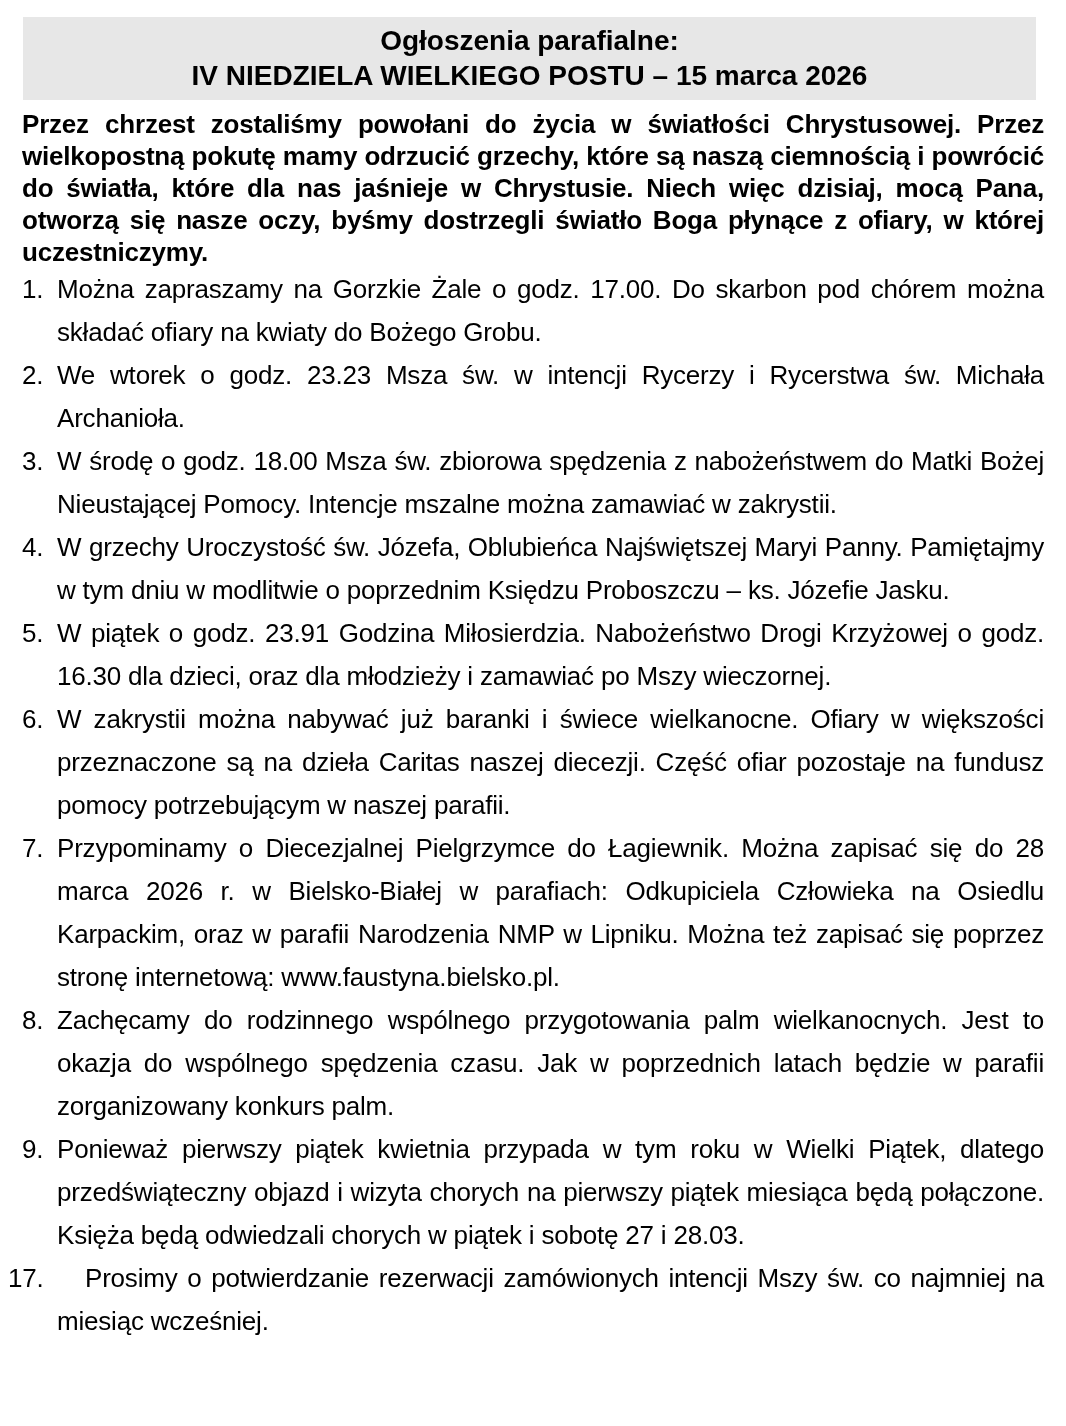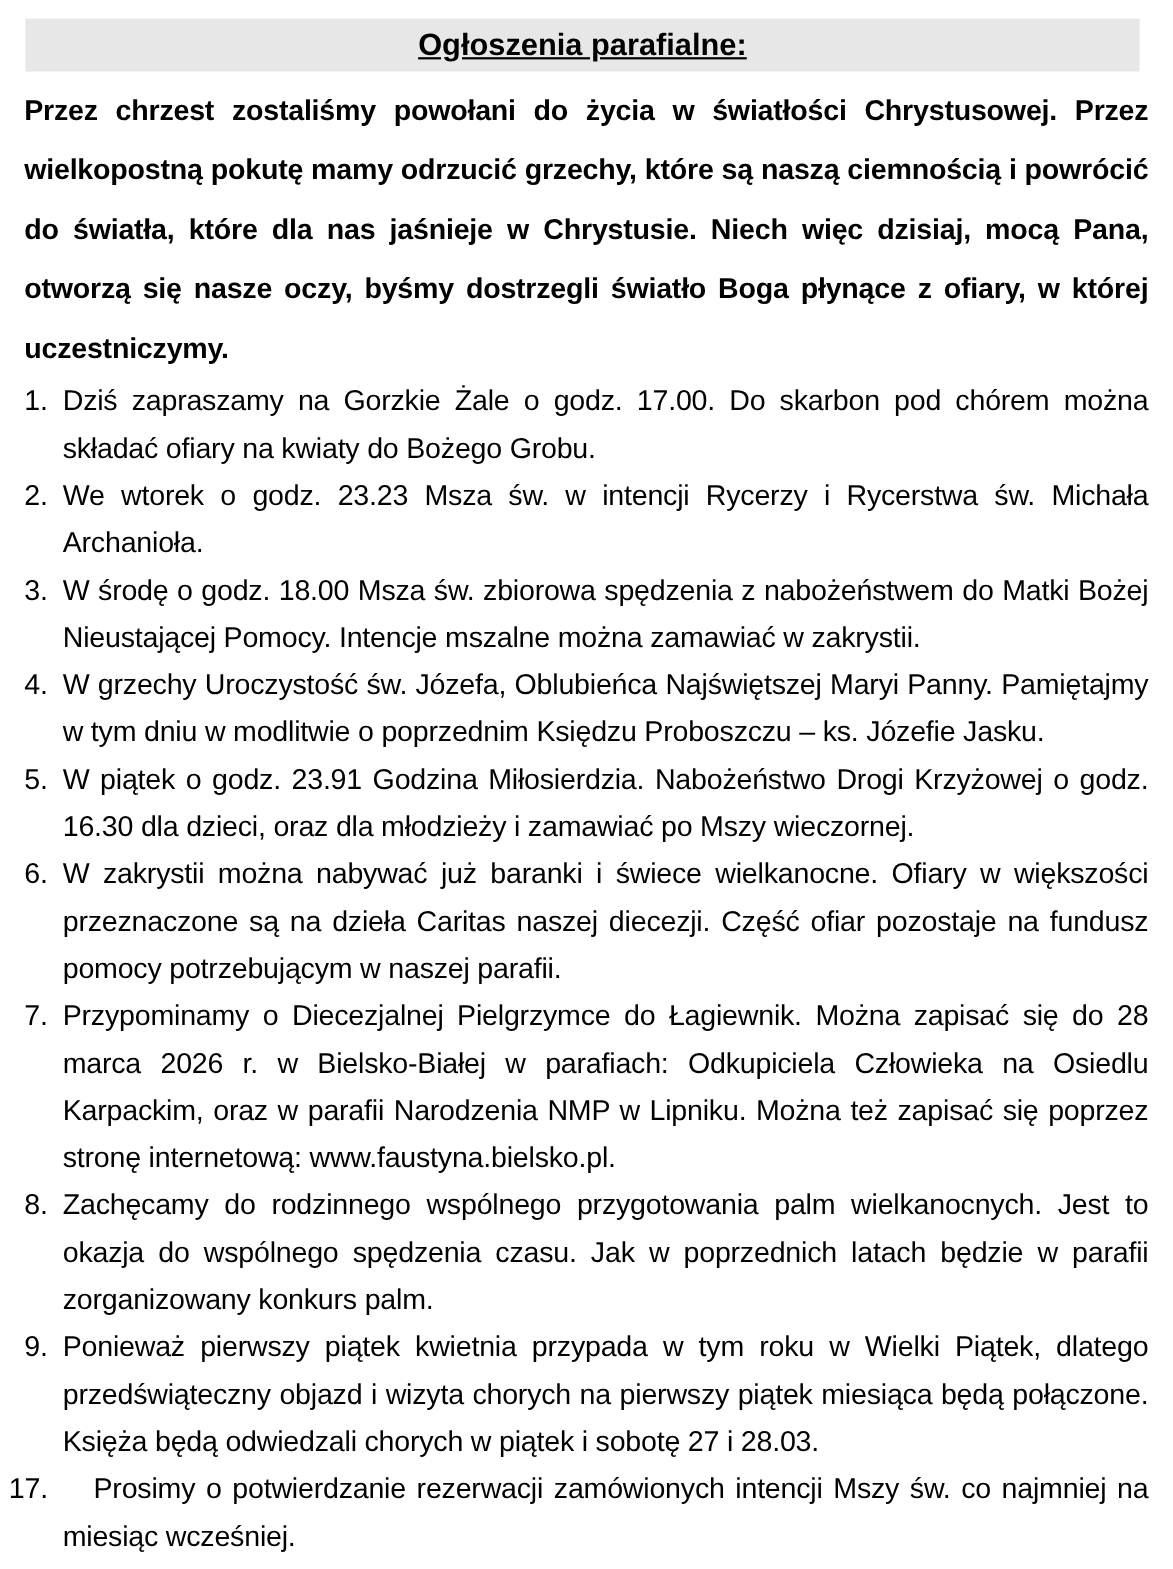--- a/index.html
+++ b/index.html
@@ -17,28 +17,27 @@
     background: #ffffff;
   }
   .header-box {
     width: 1013px;
     margin-left: 1px;
     padding: 6px 10px 7px 10px;
     text-align: center;
     font-weight: bold;
     font-size: 28px;
     line-height: 35px;
-    text-decoration: underline;
   }
   .intro {
     margin-top: 8px;
     font-weight: bold;
     text-align: justify;
     font-size: 26px;
-    line-height: 54px;
+    line-height: 32px;
     letter-spacing: -0.2px;
   }
   .list { margin-top: 0; }
   .li {
     position: relative;
     padding-left: 35px;
     text-align: justify;
     font-size: 26px;
     line-height: 43px;
     letter-spacing: -0.2px;
@@ -52,26 +51,27 @@
   .li.wide .num { left: -14px; }
   .li b, .intro b { font-weight: normal; }
 </style>
 </head>
 <body style="color: rgb(0, 0, 0);">
 
 <div class="page">
 
   <div class="header-box" style="background: rgb(231, 231, 231);">
     <div>Ogłoszenia parafialne:</div>
+    <div>IV NIEDZIELA WIELKIEGO POSTU – 15 marca 2026</div>
   </div>
 
   <div class="intro">Przez chrzest zostaliśmy powołani do życia w światłości Chrystusowej. Przez wielkopostną pokutę mamy odrzucić grzechy, które są naszą ciemnością i powrócić do światła, które dla nas jaśnieje w Chrystusie. Niech więc dzisiaj, mocą Pana, otworzą się nasze oczy, byśmy dostrzegli światło Boga płynące z ofiary, w której uczestniczymy.</div>
 
   <div class="list">
-      <div class="li"><span class="num">1.</span><span>Dziś zapraszamy na </span><b>Gorzkie Żale o godz. 17.00</b><span>. Do skarbon pod chórem można składać ofiary na kwiaty do Bożego Grobu.</span></div>
+      <div class="li"><span class="num">1.</span><span>Można zapraszamy na </span><b>Gorzkie Żale o godz. 17.00</b><span>. Do skarbon pod chórem można składać ofiary na kwiaty do Bożego Grobu.</span></div>
       <div class="li"><span class="num">2.</span><span>We </span><b>wtorek o godz. 23.23</b><span> Msza św. w intencji Rycerzy i Rycerstwa św. Michała Archanioła.</span></div>
       <div class="li"><span class="num">3.</span><span>W </span><b>środę o godz. 18.00</b><span> Msza św. zbiorowa spędzenia z nabożeństwem do Matki Bożej Nieustającej Pomocy. Intencje mszalne można zamawiać w zakrystii.</span></div>
       <div class="li"><span class="num">4.</span><span>W </span><b>grzechy Uroczystość św. Józefa, Oblubieńca Najświętszej Maryi Panny</b><span>. Pamiętajmy w tym dniu w modlitwie o poprzednim Księdzu Proboszczu – ks. Józefie Jasku.</span></div>
       <div class="li"><span class="num">5.</span><span>W </span><b>piątek o godz. 23.91</b><span> Godzina Miłosierdzia. Nabożeństwo Drogi Krzyżowej o </span><b>godz. 16.30</b><span> dla dzieci, oraz dla młodzieży i zamawiać po Mszy wieczornej.</span></div>
       <div class="li"><span class="num">6.</span><span>W zakrystii można nabywać już baranki i świece wielkanocne. Ofiary w większości przeznaczone są na dzieła Caritas naszej diecezji. Część ofiar pozostaje na fundusz pomocy potrzebującym w naszej parafii.</span></div>
       <div class="li"><span class="num">7.</span><span>Przypominamy o Diecezjalnej Pielgrzymce do Łagiewnik. Można zapisać się do 28 marca 2026 r. w Bielsko-Białej w parafiach: Odkupiciela Człowieka na Osiedlu Karpackim, oraz w parafii Narodzenia NMP w Lipniku. Można też zapisać się poprzez stronę internetową: www.faustyna.bielsko.pl.</span></div>
       <div class="li"><span class="num">8.</span><span>Zachęcamy do rodzinnego wspólnego przygotowania palm wielkanocnych. Jest to okazja do wspólnego spędzenia czasu. Jak w poprzednich latach będzie w parafii zorganizowany konkurs palm.</span></div>
       <div class="li"><span class="num">9.</span><span>Ponieważ pierwszy piątek kwietnia przypada w tym roku w Wielki Piątek, dlatego przedświąteczny objazd i wizyta chorych na pierwszy piątek miesiąca będą połączone. Księża będą odwiedzali chorych w piątek i sobotę 27 i 28.03.</span></div>
       <div class="li wide"><span class="num">17.</span><span>Prosimy o potwierdzanie rezerwacji zamówionych intencji Mszy św. co najmniej na miesiąc wcześniej.</span></div>
     </div>

